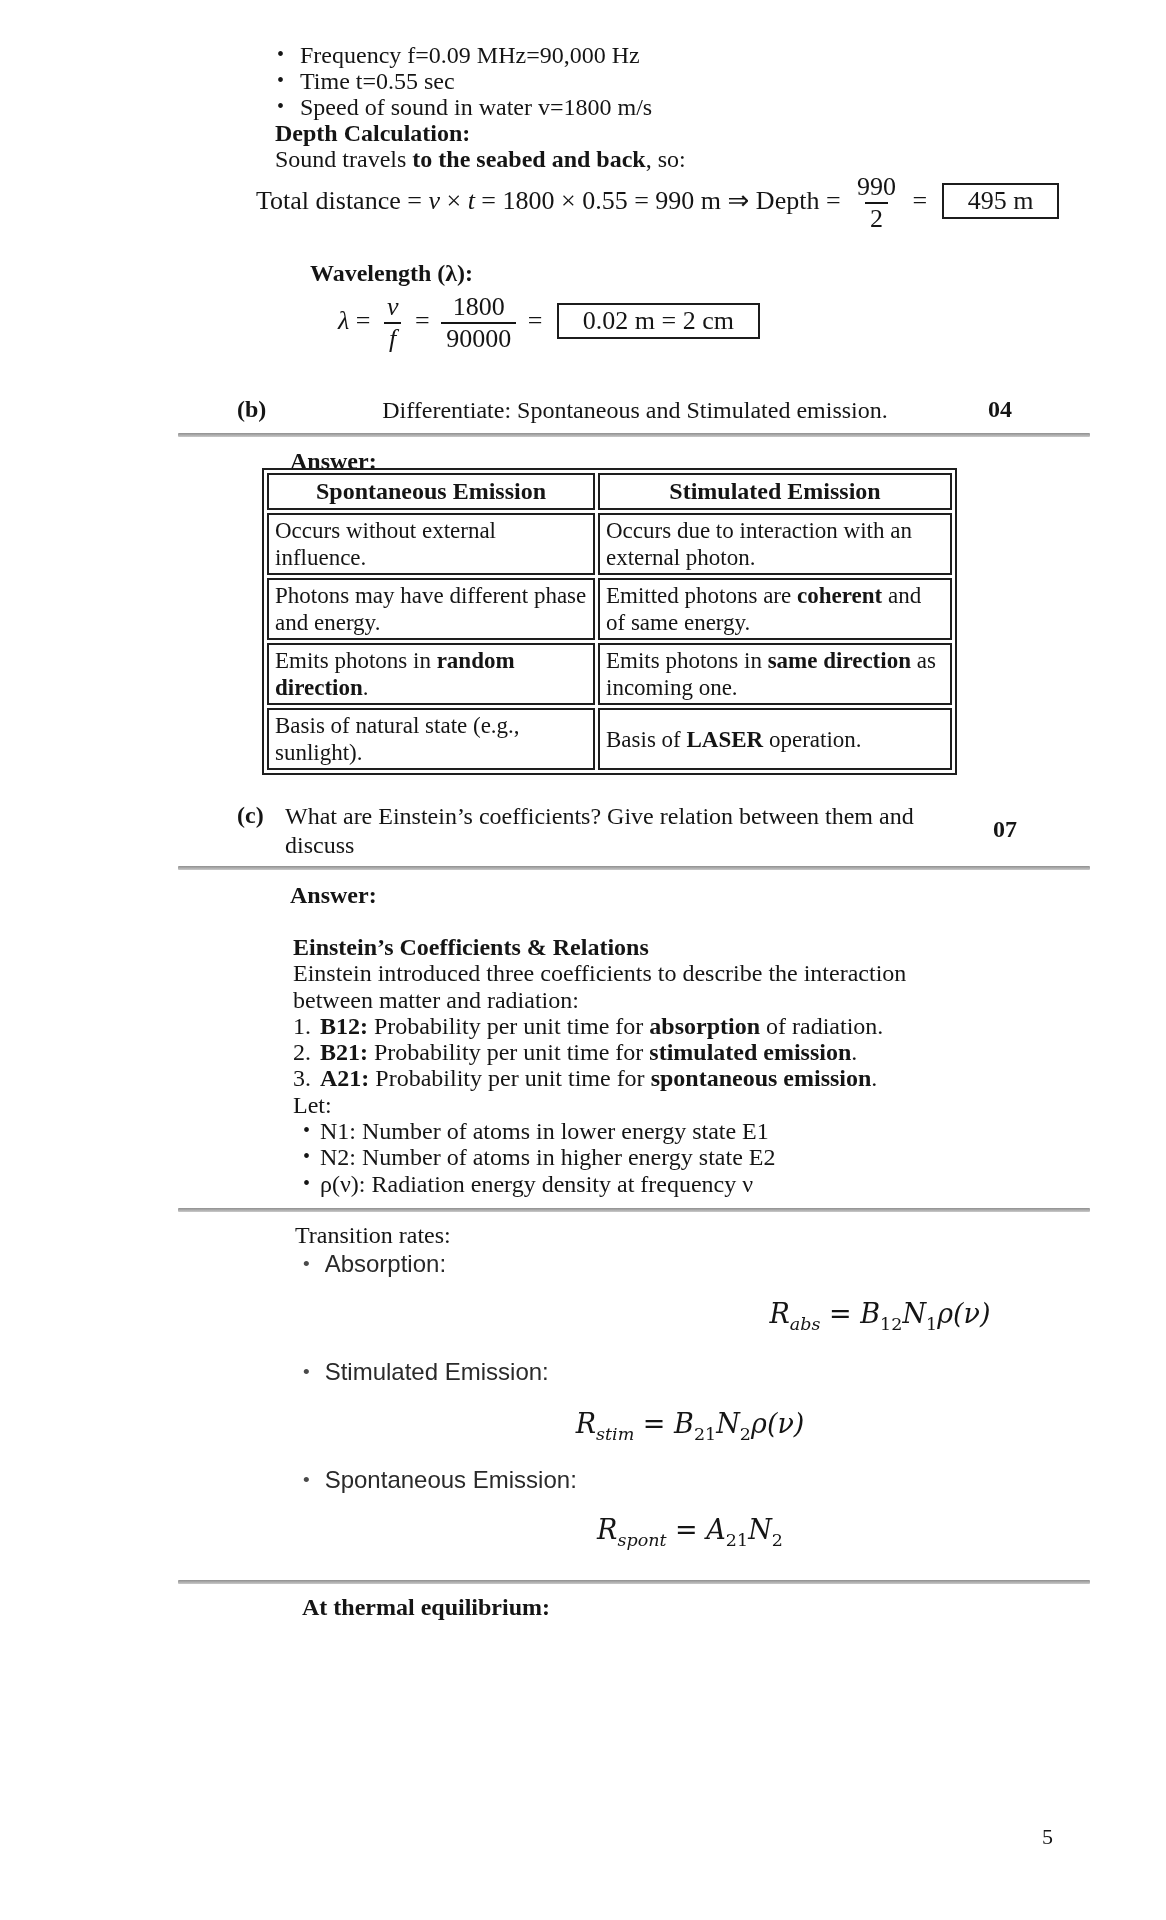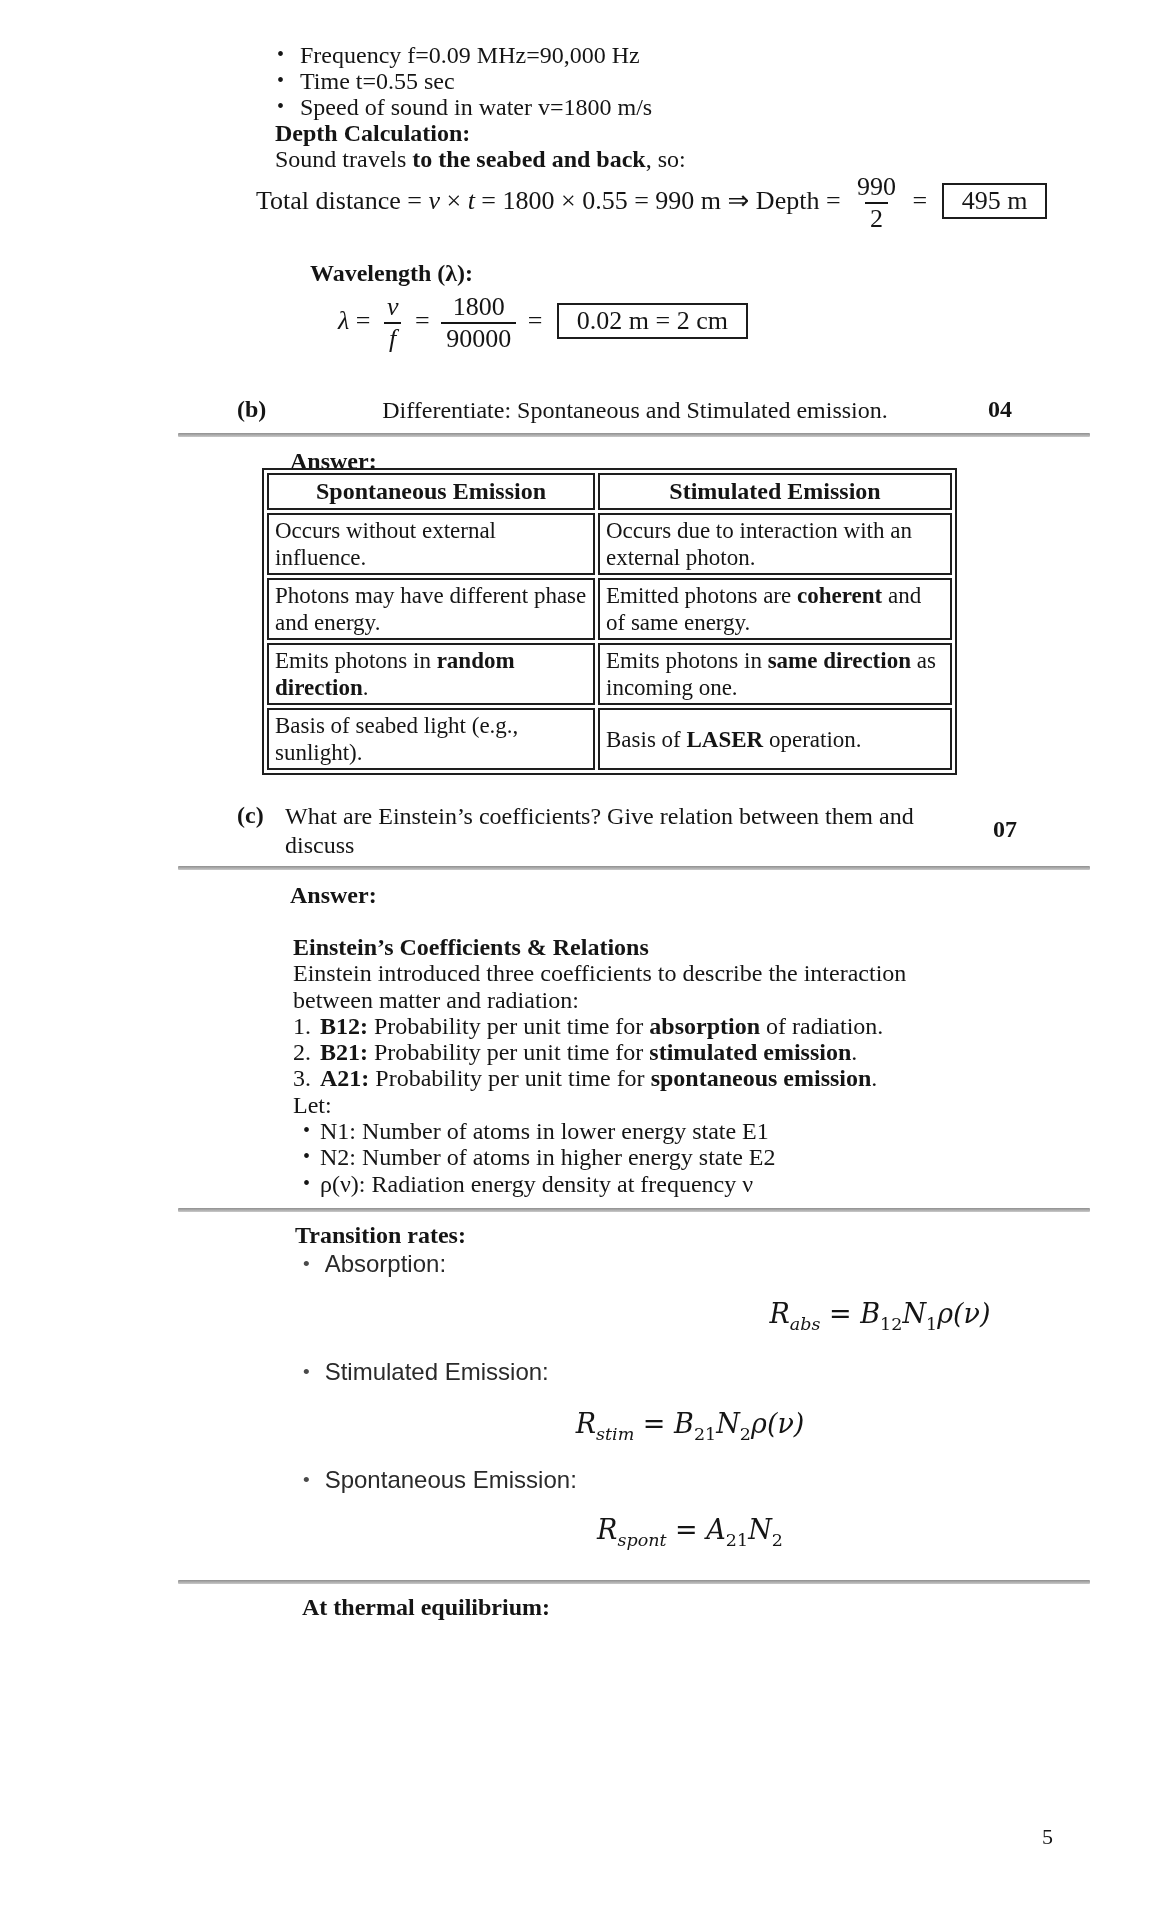--- a/index.html
+++ b/index.html
@@ -4,21 +4,21 @@
 <style>
   html,body{margin:0;padding:0;background:#ffffff;}
   #page{
     position:relative;width:1166px;height:1920px;background:#ffffff;
     font-family:"Liberation Serif",serif;color:#151515;overflow:hidden;
   }
   .abs{position:absolute;}
   .b{font-weight:bold;}
   .i{font-style:italic;}
   .sub{font-size:0.65em;vertical-align:-0.38em;margin-top:20px;}
-  .boxed{border:2px solid #1c1c1c;padding:1px 18px;margin-left:8px;display:inline-block;}
+  .boxed{border:2px solid #1c1c1c;padding:1px 24px;margin-left:8px;display:inline-block;}
   .frac{display:inline-flex;flex-direction:column;align-items:center;vertical-align:middle;margin:0 5px;line-height:1.15;text-align:center;}
   .frac .fnum{display:block;padding:0 5px;}
   .frac .fden{display:block;border-top:2px solid #151515;padding:0 5px;}
 
   
   .intro{left:275px;top:42px;font-size:24px;line-height:26px;width:700px;}
   .bullet-row{position:relative;padding-left:25px;}
   .bullet-row .dot{position:absolute;left:2px;top:-1px;font-size:20px;}
   .bold-line{font-weight:bold;}
 
@@ -45,21 +45,21 @@
   table.cmp th:last-child,table.cmp td:last-child{width:338px;}
 
   
   .einstein{left:293px;top:934px;font-size:24px;line-height:26.3px;width:760px;}
   .eheading{font-weight:bold;}
   .eitem .enum{display:inline-block;width:27px;}
   .sbullets .bullet-row{padding-left:27px;}
   .sbullets .bullet-row .dot{left:10px;}
 
   
-  .tr-heading{left:295px;top:1222px;font-size:24px;font-weight:bold;}
+  .tr-heading{left:295px;top:1222px;font-size:24px;font-weight:normal;}
   .tr-label{left:303px;top:0;font-family:"Liberation Sans",sans-serif;font-size:24px;color:#2a2a2a;}
   .tr-label .sdot{color:#4a4a4a;font-size:19px;margin-right:15px;vertical-align:2px;}
   .fx{left:270px;width:840px;text-align:center;font-family:"DejaVu Serif",serif;font-size:27px;}
   .fx1{padding-left:190px;}
 
   .thermal{left:302px;top:1594px;font-size:24px;font-weight:bold;}
   .pageno{left:1042px;top:1824px;font-size:22px;}
 </style>
 </head>
 <body>
@@ -124,21 +124,21 @@
     <td><span>Photons may have different phase and energy.</span></td>
     <td><span>Emitted photons are </span><span class="b">coherent</span><span> and of same energy.</span></td>
   </tr>
 
   <tr>
     <td><span>Emits photons in </span><span class="b">random direction</span><span>.</span></td>
     <td><span>Emits photons in </span><span class="b">same direction</span><span> as incoming one.</span></td>
   </tr>
 
   <tr>
-    <td><span>Basis of seabed light (e.g., sunlight).</span></td>
+    <td><span>Basis of natural state (e.g., sunlight).</span></td>
     <td><span>Basis of </span><span class="b">LASER</span><span> operation.</span></td>
   </tr>
 </tbody>
   </table>
 
   <div class="abs q-label" style="left:237px;top:802px;">(c)</div>
   <div class="abs q-text" style="left:285px;top:802px;">
     <div>What are Einstein’s coefficients? Give relation between them and discuss</div>
   </div>
   <div class="abs marks" style="left:993px;top:816px;">07</div>

